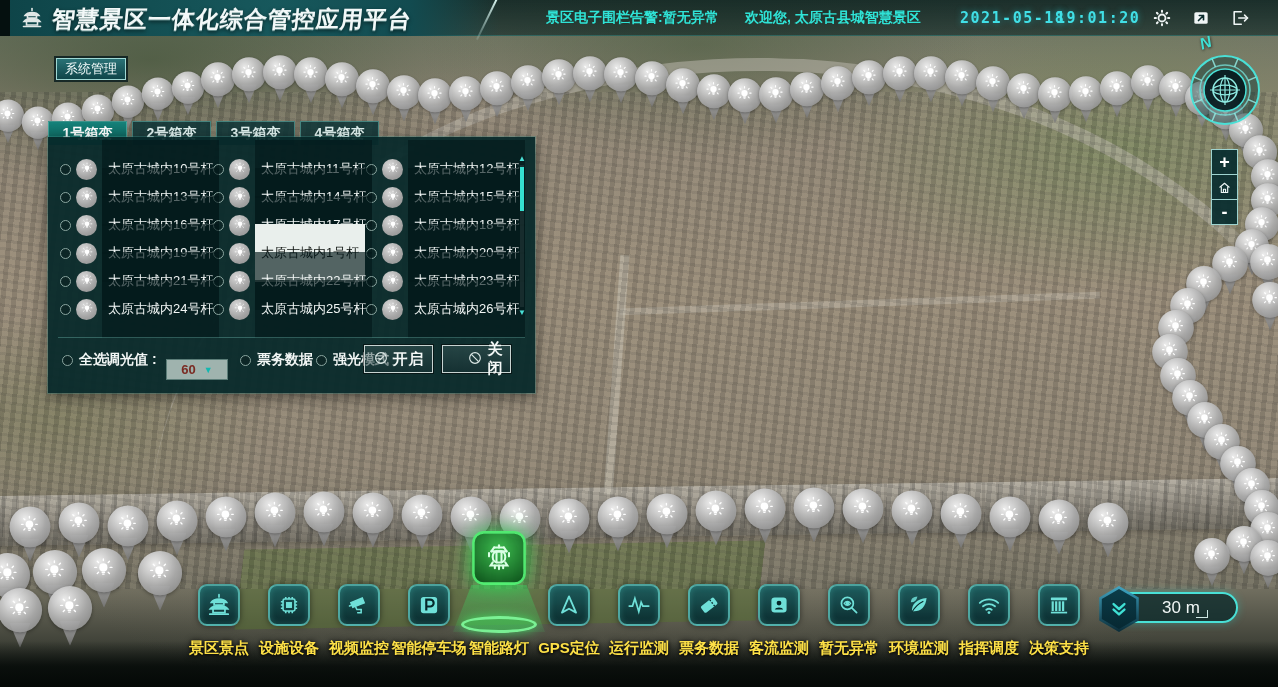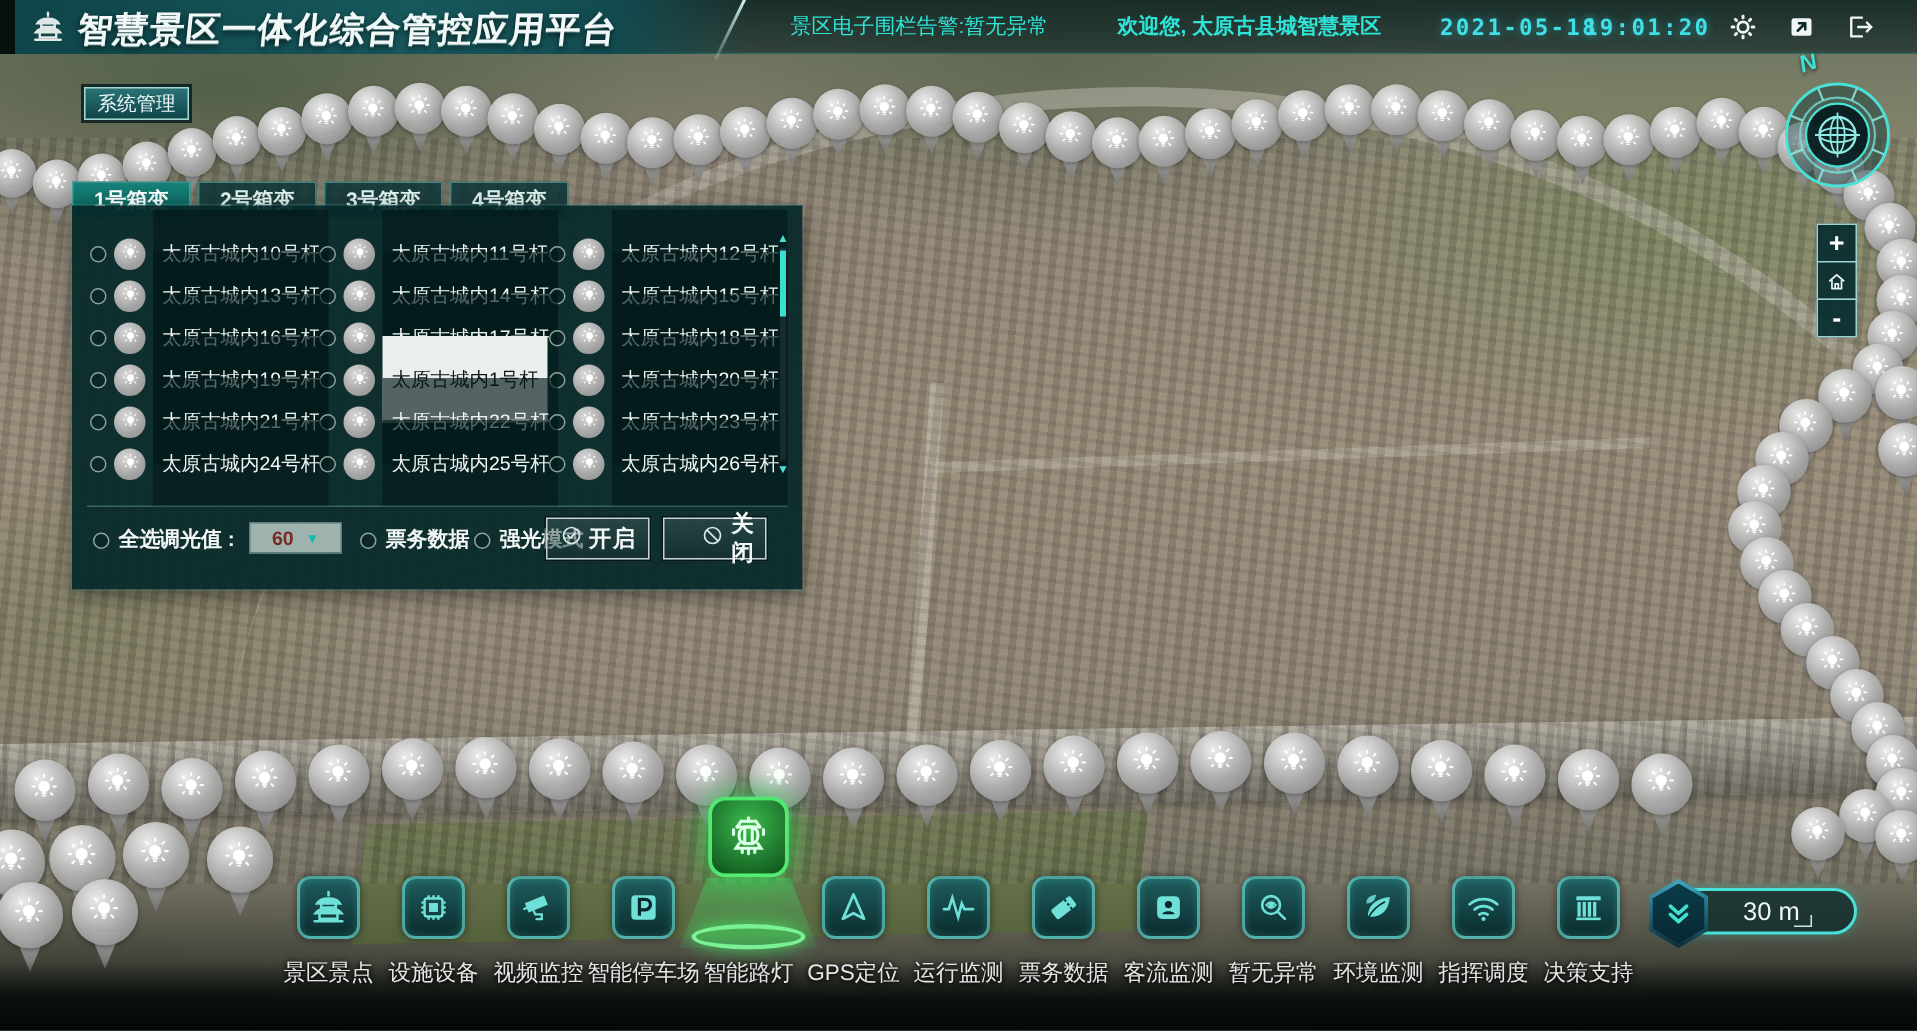--- a/index.html
+++ b/index.html
@@ -53,21 +53,21 @@
     background:linear-gradient(180deg, rgba(6,28,28,.78), rgba(9,34,34,.6));
     border-bottom:1px solid rgba(90,200,190,.35);}
   .header-left{position:absolute;left:0;top:0;width:500px;height:36px;
     background:linear-gradient(90deg,#0e4448,#17585c 55%,#124b50 82%, rgba(18,75,80,0));}
   .left-strip{position:absolute;left:0;top:0;width:10px;height:36px;background:#05100f;}
   .hdr-slash{position:absolute;left:486px;top:-4px;width:2px;height:46px;
     background:linear-gradient(180deg,#d9f6f1, rgba(200,240,235,.15));transform:rotate(26deg);}
   .logo{position:absolute;left:20px;top:6px;}
   .page-title{position:absolute;left:52px;top:4px;font-size:23px;font-weight:bold;letter-spacing:1px;
     transform:skewX(-6deg);color:#f2f8f8;text-shadow:0 1px 0 rgba(180,220,215,.5),0 2px 4px rgba(0,0,0,.7);}
-  .hdr-alert{position:absolute;left:527px;top:9px;font-size:14px;font-weight:normal;color:#2fe3d6;text-align:center;}
+  .hdr-alert{position:absolute;left:546px;top:9px;font-size:14px;font-weight:bold;color:#2fe3d6;text-align:center;}
   .hdr-welcome{position:absolute;left:745px;top:9px;font-size:14px;font-weight:bold;color:#2fe3d6;}
   .hdr-date,.hdr-time{position:absolute;top:9px;font-family:"DejaVu Sans Mono",monospace;font-weight:bold;
     font-size:15px;letter-spacing:1.5px;color:#41dfe6;text-shadow:0 0 6px rgba(40,220,230,.5);}
   .hdr-date{left:960px;} .hdr-time{left:1056px;}
   .hdr-icons{position:absolute;left:1150px;top:6px;display:flex;gap:15px;}
   .hdr-icon-btn{width:24px;height:24px;display:flex;align-items:center;justify-content:center;cursor:pointer;}
 
   
   .sys-btn{position:absolute;left:56px;top:58px;width:70px;height:22px;z-index:5;cursor:pointer;
     background:linear-gradient(180deg,#2a7276,#0f4549);border:1px solid #9fd8d4;
@@ -93,21 +93,21 @@
   .scrollbar{position:absolute;right:8px;top:18px;width:10px;height:162px;display:flex;flex-direction:column;
     align-items:center;cursor:pointer;}
   .sb-arrow{font-size:8px;line-height:8px;color:#49e0d6;}
   .sb-track{position:relative;flex:1;width:4px;background:rgba(255,255,255,.08);margin:2px 0;}
   .sb-thumb{position:absolute;left:0;top:2px;width:4px;height:44px;background:#35e0d0;}
   .divider{position:absolute;left:10px;right:10px;top:200px;height:1px;background:rgba(120,200,190,.35);}
   .controls{position:absolute;left:0;right:0;top:206px;height:36px;font-size:14px;font-weight:bold;}
   .radio-row{position:absolute;display:flex;align-items:center;gap:6px;top:8px;cursor:pointer;color:#f2f6f5;}
   .ctl-select-all{left:14px;} .ctl-eco{left:192px;} .ctl-bright{left:268px;}
   .dim-label{position:absolute;left:58px;top:8px;color:#f2f6f5;}
-  .dim-select{position:absolute;left:118px;top:5px;width:62px;height:21px;cursor:pointer;
+  .dim-select{position:absolute;left:118px;top:16px;width:62px;height:21px;cursor:pointer;
     background:#9fb3ae;border:1px solid #5b7d78;display:flex;align-items:center;justify-content:center;gap:8px;}
   .dim-select .val{color:#7a2a22;font-size:13px;font-weight:bold;}
   .dd-arrow{color:#12b8b0;font-size:9px;}
   .panel-btn{position:absolute;top:2px;width:69px;height:28px;cursor:pointer;
     font:bold 15px "Liberation Sans",sans-serif;color:#f4f8f7;letter-spacing:1px;
     background:linear-gradient(180deg, rgba(72,102,102,.4), rgba(24,50,52,.65));
     border:1px solid #c8d4d2;box-shadow:0 0 0 1px rgba(0,0,0,.5);
     display:flex;align-items:center;justify-content:center;gap:4px;}
   .btn-open{left:316px;} .btn-close{left:394px;padding-left:24px;}
 
@@ -133,21 +133,21 @@
     background:linear-gradient(180deg,#0b3c48,#072832);display:flex;align-items:center;justify-content:center;}
 
   
   .toolbar{position:absolute;left:184px;top:584px;z-index:4;display:flex;}
   .tool{position:relative;width:70px;display:flex;flex-direction:column;align-items:center;cursor:pointer;}
   .tool-icon{position:relative;z-index:2;width:42px;height:42px;border-radius:9px;
     background:linear-gradient(180deg, rgba(26,92,94,.95), rgba(9,42,45,.97));
     border:2px solid rgba(110,225,215,.65);
     box-shadow:0 0 6px rgba(0,0,0,.5), inset 0 0 6px rgba(90,220,210,.25);
     display:flex;align-items:center;justify-content:center;}
-  .tool-label{margin-top:13px;font-size:15px;font-weight:normal;color:#e5e5e5;white-space:nowrap;
+  .tool-label{margin-top:13px;font-size:15px;font-weight:bold;color:#fde047;white-space:nowrap;
     text-shadow:0 1px 3px #000,0 0 6px rgba(0,0,0,.8);}
   .tool.active .tool-icon{transform:translateY(-47px) scale(1.28);
     background:radial-gradient(circle at 50% 32%, rgba(58,190,78,.96), rgba(10,80,25,.97));
     border-color:rgba(90,255,125,.85);box-shadow:0 0 16px rgba(40,220,80,.85);}
   .pedestal{position:absolute;left:50%;top:1px;width:92px;height:47px;transform:translateX(-50%);z-index:1;
     clip-path:polygon(20% 0,80% 0,100% 100%,0 100%);
     background:linear-gradient(180deg, rgba(60,220,100,.42), rgba(60,220,100,.1));}
   .pedestal-ring{position:absolute;left:50%;top:32px;width:76px;height:17px;transform:translateX(-50%);z-index:1;
     border-radius:50%;border:3px solid rgba(130,255,160,.85);background:rgba(60,230,95,.45);
     box-shadow:0 0 12px rgba(60,255,110,.7);}

